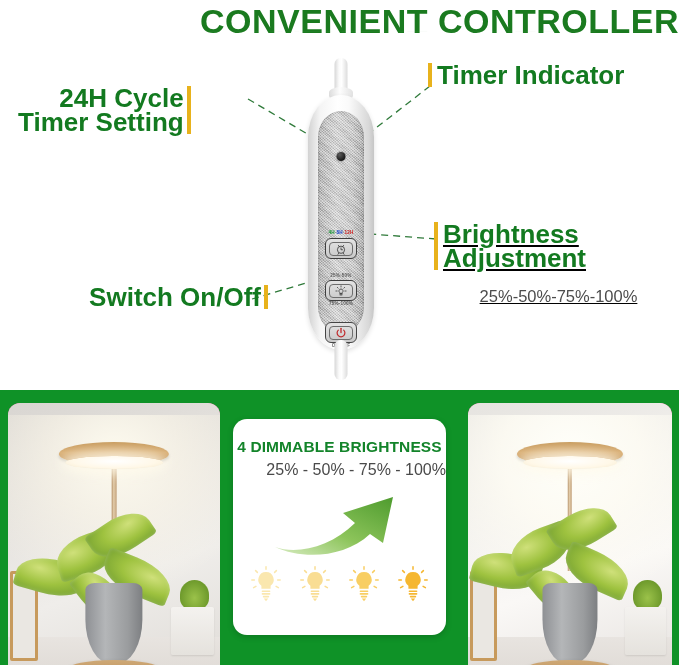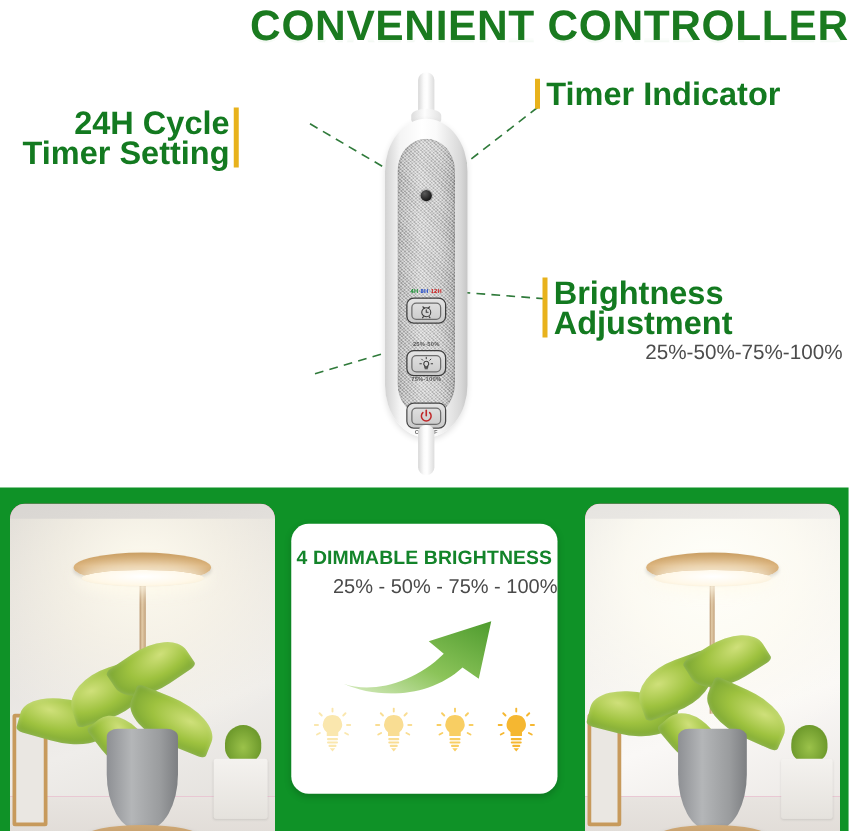--- a/index.html
+++ b/index.html
@@ -76,23 +76,23 @@
   #c-switch { left: 18px; top: 285px; width: 250px; }
   #c-switch .head-row { justify-content: flex-end; }
   #c-switch .head-txt { text-align: right; }
 
   
   #c-timer { left: 428px; top: 63px; width: 245px; }
   #c-timer .head-txt { text-align: left; }
   #c-timer .body-txt { text-align: left; padding-left: 9px; margin-top: 2px; }
 
   
-  #c-bright { left: 434px; top: 222px; width: 240px; }
+  #c-bright { left: 434px; top: 222px; width: 240px; text-decoration: underline; }
   #c-bright .head-txt { text-align: left; }
-  #c-bright .body-txt { text-align: right; padding-left: 9px; margin-top: 2px; }
+  #c-bright .body-txt { text-align: center; padding-left: 9px; margin-top: 16px; }
 
   
   #links { position: absolute; left: 0; top: 0; width: 679px; height: 380px; }
 
   
   #device { position: absolute; left: 281px; top: 58px; width: 120px; height: 320px; }
   .cord {
     position: absolute; left: 50%; transform: translateX(-50%);
     width: 13px;
     background: linear-gradient(to right, #d7d7d7 0%, #fbfbfb 35%, #ffffff 55%, #dcdcdc 100%);
@@ -310,20 +310,26 @@
   </svg>
 
   <div class="callout" id="c-cycle">
     <div class="head-row">
       <div class="head-txt">24H Cycle
 Timer Setting</div>
       <div class="bar bar-right"></div>
     </div>
   </div>
 
+  <div class="callout" id="c-switch">
+    <div class="head-row">
+      <div class="head-txt">Switch On/Off</div>
+      <div class="bar bar-right"></div>
+    </div>
+  </div>
 
   <div class="callout" id="c-timer">
     <div class="head-row">
       <div class="bar bar-left"></div>
       <div class="head-txt">Timer Indicator</div>
     </div>
   </div>
 
   <div class="callout" id="c-bright">
     <div class="head-row">

